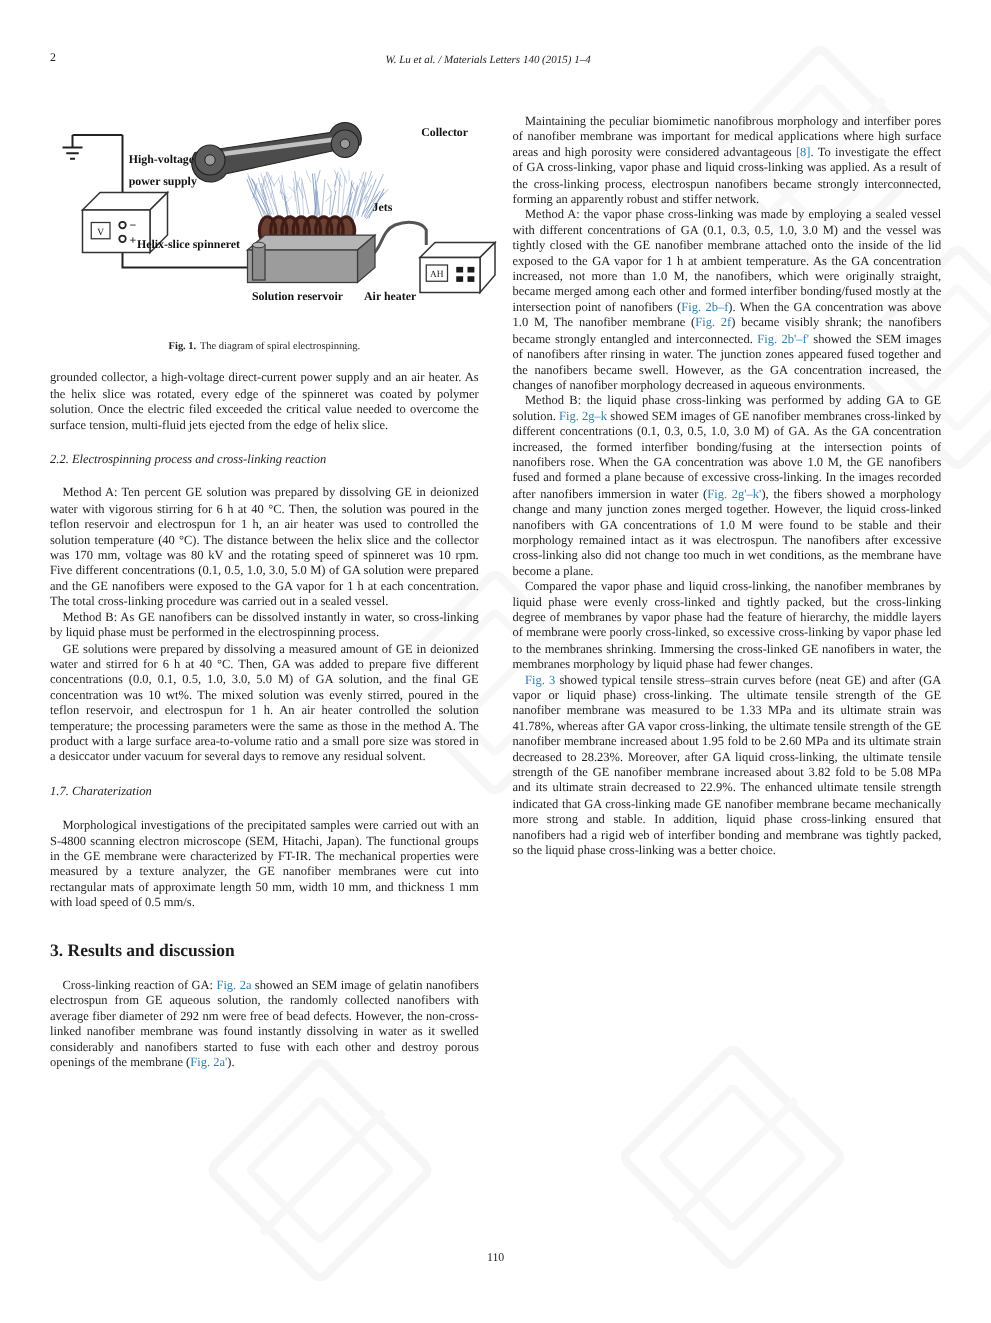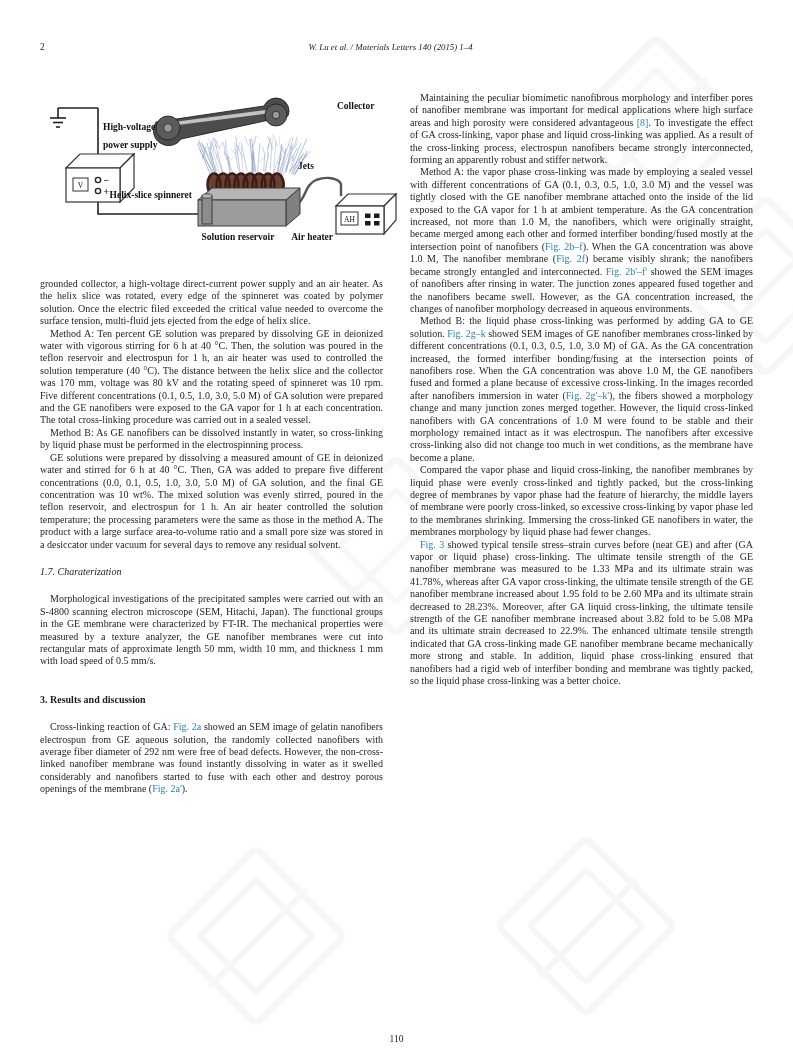--- a/index.html
+++ b/index.html
@@ -25,40 +25,40 @@
   .col { position:absolute; top:92px; width:343px; font-size:10px; line-height:12.4px;
          text-align:justify; z-index:1; }
   .col-left  { left:40px; }
   .col-right { left:410px; }
 
   p.para { margin:0; text-indent:10px; }
   p.no-indent { text-indent:0; }
 
   h2.sec { font-size:10px; font-weight:normal; font-style:italic; margin:15px 0 15px 0;
            text-align:left; }
-  h2.sec-bold { font-size:10px; font-weight:bold; font-style:normal; margin:26px 0 15px 0;
+  h2.sec-bold { font-size:14px; font-weight:bold; font-style:normal; margin:26px 0 15px 0;
            text-align:left; }
   h2.sec-gap { margin-top:40px; margin-bottom:22px; }
 
   .seg-i { }
   .seg-l { color:var(--link-color, #2e7fb1); }
 
   
   .fig-wrap { margin:0 0 14px 0; }
   .fig-wrap svg { display:block; }
   .fig-caption { text-align:center; font-size:8.4px; margin-top:7px; text-indent:0; }
   .fig-caption .cap-label { font-weight:bold; }
   .fig-caption .cap-text { margin-left:3px; }
 
   svg text { font-family:"Liberation Serif", serif; font-weight:bold; font-size:9.5px; fill:#111; }
   svg text.small-meter { font-size:7.5px; font-weight:normal; }
 
   
   .footer-num { position:absolute; top:1002px; left:0; right:0; text-align:center;
-                font-size:9.5px; z-index:2;margin-top:32px; }
+                font-size:9.5px; z-index:2; }
 </style>
 </head>
 <body>
 
 <div class="page">
 
   <div class="wm" style="left:590px; top:60px;"></div>
   <div class="wm" style="left:700px; top:220px;"></div>
   <div class="wm" style="left:330px; top:480px;"></div>
   <div class="wm" style="left:190px; top:870px;"></div>
@@ -225,23 +225,27 @@
           <text x="309.5" y="129.5" text-anchor="middle" class="small-meter">AH</text>
           <g fill="#1a1a1a">
             <rect x="325" y="121.5" width="5.5" height="4.5"></rect>
             <rect x="334" y="121.5" width="5.5" height="4.5"></rect>
             <rect x="325" y="129" width="5.5" height="4.5"></rect>
             <rect x="334" y="129" width="5.5" height="4.5"></rect>
           </g>
         </g>
         <text x="293" y="148" text-anchor="end">Air heater</text>
       </svg>
+      <div class="fig-caption">
+        <span class="cap-label">Fig. 1.</span><span class="cap-text">The diagram of spiral electrospinning.</span>
+      </div>
     </div>
 
     <p class="para no-indent"><span>grounded collector, a high-voltage direct-current power supply and an air heater. As the helix slice was rotated, every edge of the spinneret was coated by polymer solution. Once the electric filed exceeded the critical value needed to overcome the surface tension, multi-fluid jets ejected from the edge of helix slice.</span></p>
+    <h2 class="sec">2.2. Electrospinning process and cross-linking reaction</h2>
     <p class="para"><span class="seg-i">Method A</span><span>: Ten percent GE solution was prepared by dissolving GE in deionized water with vigorous stirring for 6 h at 40 °C. Then, the solution was poured in the teflon reservoir and electrospun for 1 h, an air heater was used to controlled the solution temperature (40 °C). The distance between the helix slice and the collector was 170 mm, voltage was 80 kV and the rotating speed of spinneret was 10 rpm. Five different concentrations (0.1, 0.5, 1.0, 3.0, 5.0 M) of GA solution were prepared and the GE nanofibers were exposed to the GA vapor for 1 h at each concentration. The total cross-linking procedure was carried out in a sealed vessel.</span></p>
     <p class="para"><span class="seg-i">Method B</span><span>: As GE nanofibers can be dissolved instantly in water, so cross-linking by liquid phase must be performed in the electrospinning process.</span></p>
     <p class="para"><span>GE solutions were prepared by dissolving a measured amount of GE in deionized water and stirred for 6 h at 40 °C. Then, GA was added to prepare five different concentrations (0.0, 0.1, 0.5, 1.0, 3.0, 5.0 M) of GA solution, and the final GE concentration was 10 wt%. The mixed solution was evenly stirred, poured in the teflon reservoir, and electrospun for 1 h. An air heater controlled the solution temperature; the processing parameters were the same as those in the method A. The product with a large surface area-to-volume ratio and a small pore size was stored in a desiccator under vacuum for several days to remove any residual solvent.</span></p>
     <h2 class="sec">1.7. Charaterization</h2>
     <p class="para"><span>Morphological investigations of the precipitated samples were carried out with an S-4800 scanning electron microscope (SEM, Hitachi, Japan). The functional groups in the GE membrane were characterized by FT-IR. The mechanical properties were measured by a texture analyzer, the GE nanofiber membranes were cut into rectangular mats of approximate length 50 mm, width 10 mm, and thickness 1 mm with load speed of 0.5 mm/s.</span></p>
     <h2 class="sec-bold">3. Results and discussion</h2>
     <p class="para"><span class="seg-i">Cross-linking reaction of GA</span><span>: </span><span class="seg-l">Fig. 2a</span><span> showed an SEM image of gelatin nanofibers electrospun from GE aqueous solution, the randomly collected nanofibers with average fiber diameter of 292 nm were free of bead defects. However, the non-cross-linked nanofiber membrane was found instantly dissolving in water as it swelled considerably and nanofibers started to fuse with each other and destroy porous openings of the membrane (</span><span class="seg-l">Fig. 2a'</span><span>).</span></p>
   </div>
 
   <div class="col col-right">

